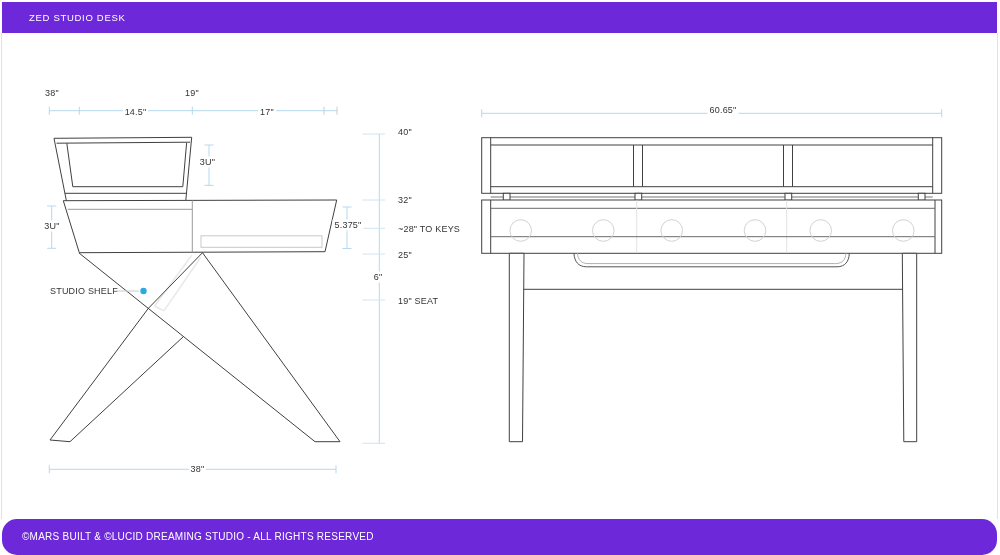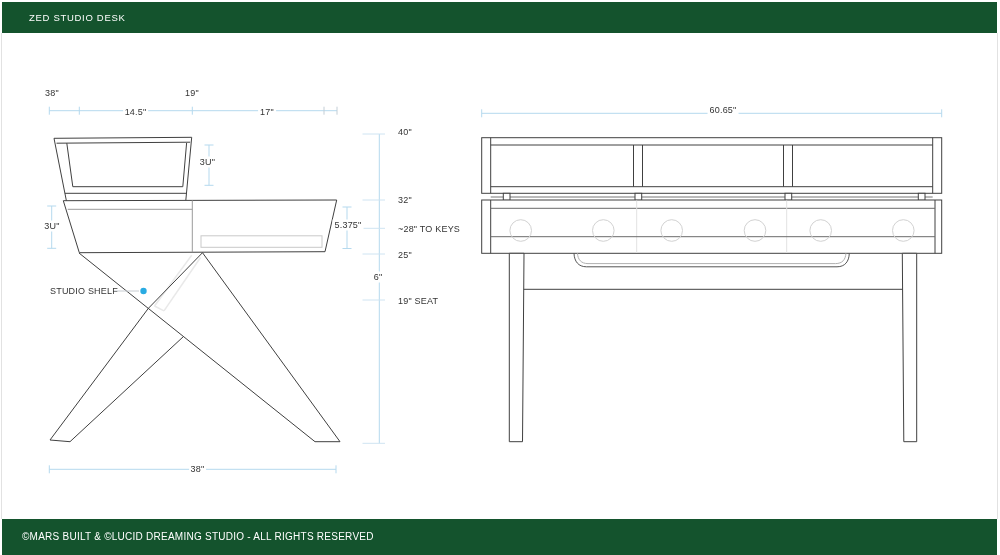--- a/index.html
+++ b/index.html
@@ -1,19 +1,19 @@
 <!DOCTYPE html>
 <html><head>
 <meta charset="utf-8">
 <style>
   html,body{margin:0;padding:0;}
   body{width:1000px;height:555px;position:relative;background:#fff;font-family:"Liberation Sans",sans-serif;overflow:hidden;}
-  .bar{position:absolute;left:2px;width:995px;background:#14532d;}
+  .bar{position:absolute;left:2px;width:995px;background:#6d28d9;}
   #header-bar{top:2px;height:31px;}
-  #footer-bar{top:519px;height:36px;}
+  #footer-bar{top:519px;height:36px;border-radius:15px;}
   .bar-text{position:absolute;color:#fff;white-space:nowrap;}
   #header-title{left:27px;top:15px;transform:translateY(-50%);font-size:9.5px;letter-spacing:0.7px;font-weight:400;}
   #footer-text{left:20px;top:17px;transform:translateY(-50%);font-size:10px;letter-spacing:0.25px;font-weight:400;}
   .frame{position:absolute;background:#e2e2e2;}
   #frame-left{left:1px;top:33px;width:1px;height:486px;}
   #frame-right{left:997px;top:33px;width:1px;height:486px;}
   svg{position:absolute;left:0;top:0;}
   .lbl{position:absolute;font-size:9px;font-weight:400;color:#333;letter-spacing:0.2px;white-space:nowrap;transform:translate(0,-50%);line-height:11px;}
   .lbl.c{transform:translate(-50%,-50%);background:#fff;padding:0 2px;}
 </style>

